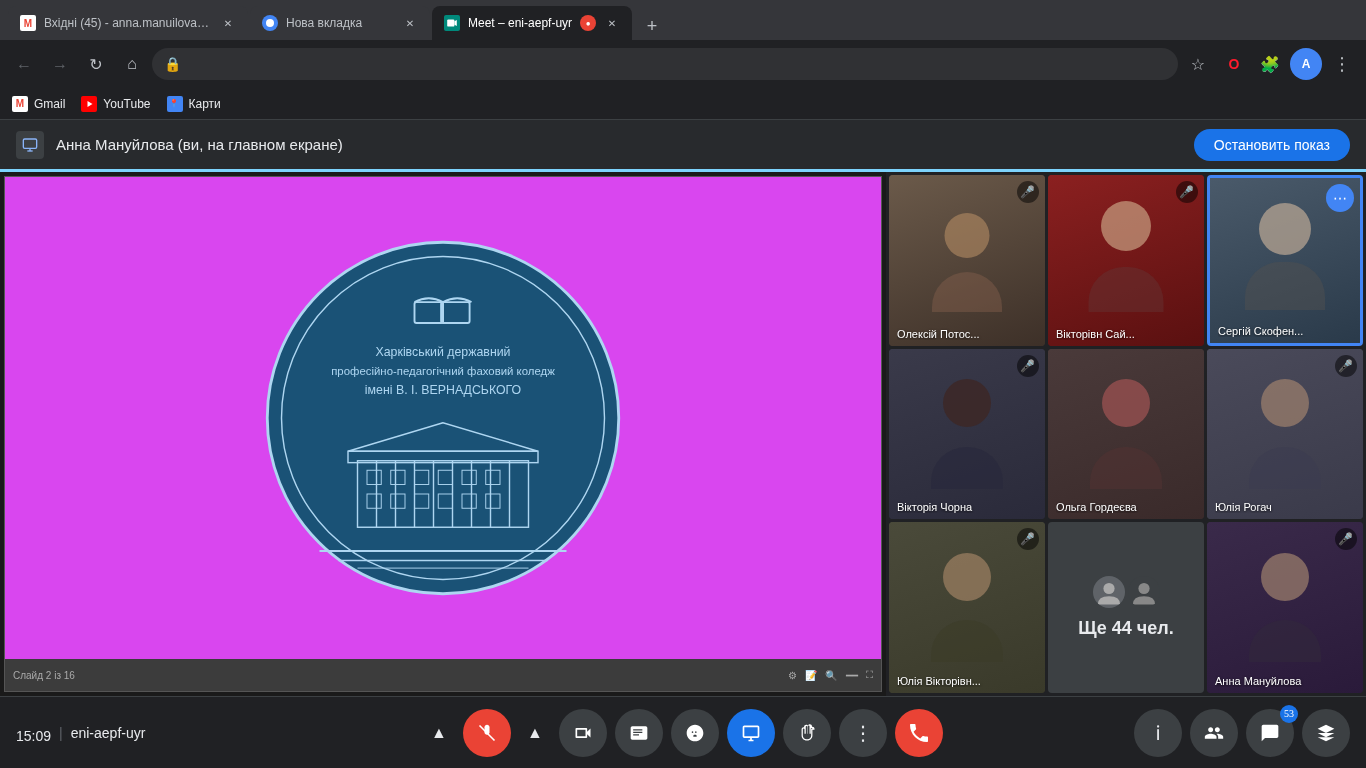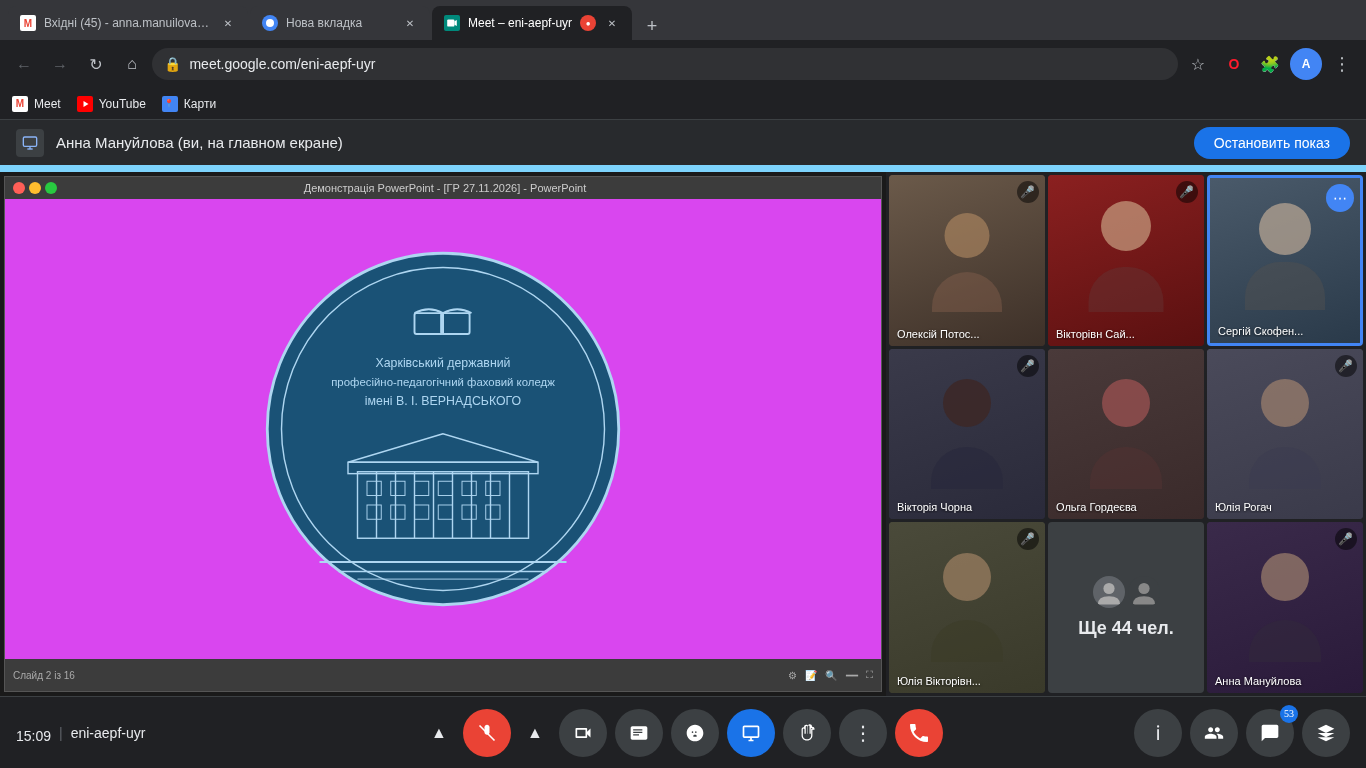--- a/index.html
+++ b/index.html
@@ -26,21 +26,21 @@
     .menu-btn { width: 32px; height: 32px; border-radius: 50%; display: flex; align-items: center; justify-content: center; color: #bdc1c6; cursor: pointer; font-size: 18px; }
 
     .bookmarks-bar { display: flex; align-items: center; height: 32px; padding: 0 12px; gap: 16px; background: #202124; border-bottom: 1px solid #3c4043; }
     .bookmark-item { display: flex; align-items: center; gap: 6px; font-size: 12px; color: #e8eaed; cursor: pointer; }
     .bm-favicon { width: 16px; height: 16px; flex-shrink: 0; }
 
     
     .meet-container { display: flex; flex-direction: column; height: calc(768px - 40px - 48px - 32px); background: #202124; }
 
     
-    .meet-topbar { display: flex; align-items: center; height: 52px; background: #282a2d; padding: 0 16px; border-bottom: 7px solid #7dd3fc; }
+    .meet-topbar { display: flex; align-items: center; height: 52px; background: #282a2d; padding: 0 16px; border-bottom: 3px solid #7dd3fc; }
     .meet-topbar-icon { width: 28px; height: 28px; background: #3c4043; border-radius: 4px; display: flex; align-items: center; justify-content: center; color: #8ab4f8; font-size: 14px; margin-right: 12px; }
     .meet-topbar-title { color: #e8eaed; font-size: 15px; flex: 1; }
     .stop-btn { background: #1a73e8; color: #fff; border: none; border-radius: 20px; padding: 8px 20px; font-size: 14px; cursor: pointer; }
 
     
     .meet-main { display: flex; flex: 1; overflow: hidden; }
 
     
     .presentation-area { flex: 1; background: #1a1a1a; position: relative; display: flex; flex-direction: column; }
     .ppt-window { margin: 4px; background: #2d2d2d; border: 1px solid #555; flex: 1; position: relative; display: flex; flex-direction: column; overflow: hidden; }
@@ -144,33 +144,32 @@
     <div class="tab-new">+</div>
   </div>
 
   <div class="address-bar-row">
     <div class="nav-btn disabled">←</div>
     <div class="nav-btn disabled">→</div>
     <div class="nav-btn">↻</div>
     <div class="nav-btn">⌂</div>
     <div class="address-bar">
       <span class="security-icon">🔒</span>
-      <span class="address-text">meet.google.com/eni-aepf-uyr</span>
     </div>
     <div class="addr-action-btn">☆</div>
     <div class="addr-action-btn" style="color:#ff1b2d;font-weight:bold;font-size:14px;">O</div>
     <div class="addr-action-btn">🧩</div>
     <div class="addr-action-btn" style="background:#4285f4;border-radius:50%;color:white;font-size:12px;font-weight:bold;">A</div>
     <div class="menu-btn">⋮</div>
   </div>
 
   <div class="bookmarks-bar">
     <div class="bookmark-item">
       <div class="bm-favicon gmail-fav">M</div>
-      <span>Meet</span>
+      <span>Gmail</span>
     </div>
     <div class="bookmark-item">
       <div class="bm-favicon yt-fav">
         <svg width="10" height="10" viewBox="0 0 20 20">
             <polygon points="7,4 17,10 7,16" fill="white"></polygon>
           </svg>
       </div>
       <span>YouTube</span>
     </div>
     <div class="bookmark-item">
@@ -192,29 +191,20 @@
       </svg>
     </div>
     <span class="meet-topbar-title">Анна Мануйлова (ви, на главном екране)</span>
     <button class="stop-btn">Остановить показ</button>
   </div>
 
   <div class="meet-main">
 
     <div class="presentation-area">
       <div class="ppt-window">
-        <div class="ppt-titlebar">
-          <div class="ppt-controls">
-            <div class="ppt-ctrl-btn ppt-ctrl-close"></div>
-            <div class="ppt-ctrl-btn ppt-ctrl-min"></div>
-            <div class="ppt-ctrl-btn ppt-ctrl-max"></div>
-          </div>
-          <span class="ppt-titlebar-title">Демонстрація PowerPoint - [ГР 27.11.2026] - PowerPoint</span>
-          <div style="width:40px;"></div>
-        </div>
         <div class="ppt-content">
 
           <svg class="seal-container" viewBox="0 0 400 400">
 
             <circle cx="200" cy="200" r="185" fill="#1a5276" stroke="#aed6f1" stroke-width="3"></circle>
 
             <circle cx="200" cy="200" r="170" fill="none" stroke="#aed6f1" stroke-width="1.5"></circle>
 
             <g transform="translate(160,60)">
               <rect x="10" y="18" width="30" height="22" rx="2" fill="none" stroke="#aed6f1" stroke-width="2"></rect>

